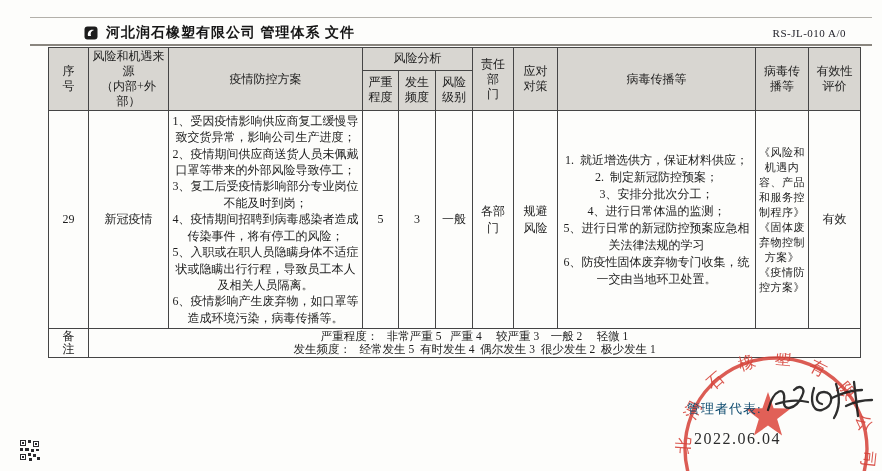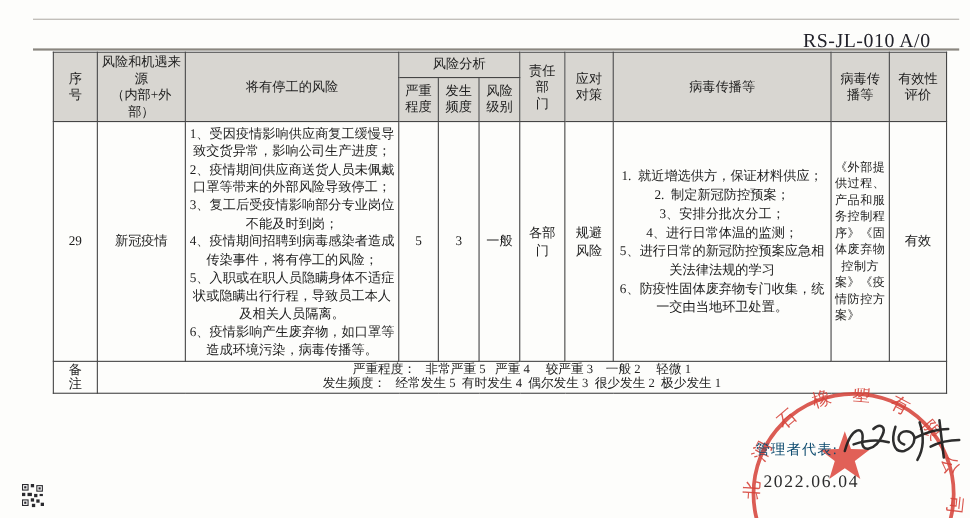--- a/index.html
+++ b/index.html
@@ -8,21 +8,21 @@
     position:relative;width:882px;height:471px;overflow:hidden;
     background:#fdfdfb;
     font-family:"Liberation Serif","DejaVu Serif",serif;
     color:#1f1f1f;
   }
   .topline{position:absolute;left:30px;top:17px;width:842px;height:1px;background:#b3b0aa;}
   .headrule{position:absolute;left:30px;top:44px;width:842px;height:2px;background:#8a867f;}
   .doc-header{position:absolute;left:84px;top:24px;height:18px;display:flex;align-items:center;gap:8px;}
   .logo{width:14px;height:14px;flex:0 0 auto;}
   .doc-title{font-size:14px;font-weight:bold;letter-spacing:1px;color:#161616;white-space:nowrap;}
-  .doc-number{position:absolute;top:27px;right:36px;font-size:18px;color:#22222a;letter-spacing:0.5px;font-family:"Liberation Serif","DejaVu Serif",serif;}
+  .doc-number{position:absolute;top:27px;right:36px;font-size:11px;color:#22222a;letter-spacing:0.5px;font-family:"Liberation Serif","DejaVu Serif",serif;}
 
   table.risk{
     position:absolute;left:48px;top:47px;width:812px;
     border-collapse:collapse;table-layout:fixed;
     font-size:12px;color:#1d1d1d;
   }
   table.risk td,table.risk th{
     border:1px solid #454545;font-weight:normal;
     padding:1px 3px;vertical-align:middle;text-align:center;
     overflow:hidden;
@@ -56,20 +56,27 @@
   .stamp-date{position:absolute;left:694px;top:430px;font-size:16px;color:#2c2c2c;letter-spacing:1.5px;}
   .qr-mark{position:absolute;left:20px;top:440px;width:20px;height:22px;}
 </style>
 </head>
 <body>
 
 <div class="page">
 
   <div class="topline"></div>
 
+  <div class="doc-header">
+    <svg class="logo" viewBox="0 0 14 14">
+      <rect x="0.5" y="0.5" width="13" height="13" rx="3" fill="#1c1c1c"></rect>
+      <path d="M4 10 C 3 6, 6 3, 10 4 C 7 5, 6 7, 7 10 Z" fill="#ffffff"></path>
+    </svg>
+    <span class="doc-title">河北润石橡塑有限公司 管理体系 文件</span>
+  </div>
   <div class="doc-number">RS-JL-010 A/0</div>
 
   <div class="headrule"></div>
 
   <table class="risk">
     <colgroup>
       <col style="width:40px">
         <col style="width:80px">
         <col style="width:194px">
       <col style="width:36px">
@@ -80,21 +87,21 @@
         <col style="width:198px">
       <col style="width:53px">
         <col style="width:52px">
     </colgroup>
     <thead>
       <tr class="h-group">
         <th rowspan="2" class="pre">序
 号</th>
         <th rowspan="2" class="pre">风险和机遇来源
 （内部+外部）</th>
-        <th rowspan="2">将有停工的风险</th>
+        <th rowspan="2">疫情防控方案</th>
         <th colspan="3">风险分析</th>
         <th rowspan="2" class="pre">责任部
 门</th>
         <th rowspan="2" class="pre">应对
 对策</th>
         <th rowspan="2">病毒传播等</th>
         <th rowspan="2">病毒传播等</th>
         <th rowspan="2" class="pre">有效性
 评价</th>
       </tr>
@@ -122,21 +129,21 @@
         <td>一般</td>
         <td>各部门</td>
         <td class="pre">规避
 风险</td>
         <td class="cell-plan prewrap">1.  就近增选供方，保证材料供应；
 2.  制定新冠防控预案；
 3、安排分批次分工；
 4、进行日常体温的监测；
 5、进行日常的新冠防控预案应急相关法律法规的学习
 6、防疫性固体废弃物专门收集，统一交由当地环卫处置。</td>
-        <td class="cell-docs">《外部提供过程、产品和服务控制程序》《固体废弃物控制方案》《疫情防控方案》</td>
+        <td class="cell-docs">《风险和机遇内容、产品和服务控制程序》《固体废弃物控制方案》《疫情防控方案》</td>
         <td>有效</td>
       </tr>
       <tr class="notes-row">
         <td class="notes-label pre">备
 注</td>
         <td class="notes-body prewrap" colspan="10"><span>严重程度：   非常严重 5   严重 4     较严重 3    一般 2     轻微 1</span>
 <span>发生频度：   经常发生 5  有时发生 4  偶尔发生 3  很少发生 2  极少发生 1</span></td>
       </tr>
     </tbody>
   </table>

